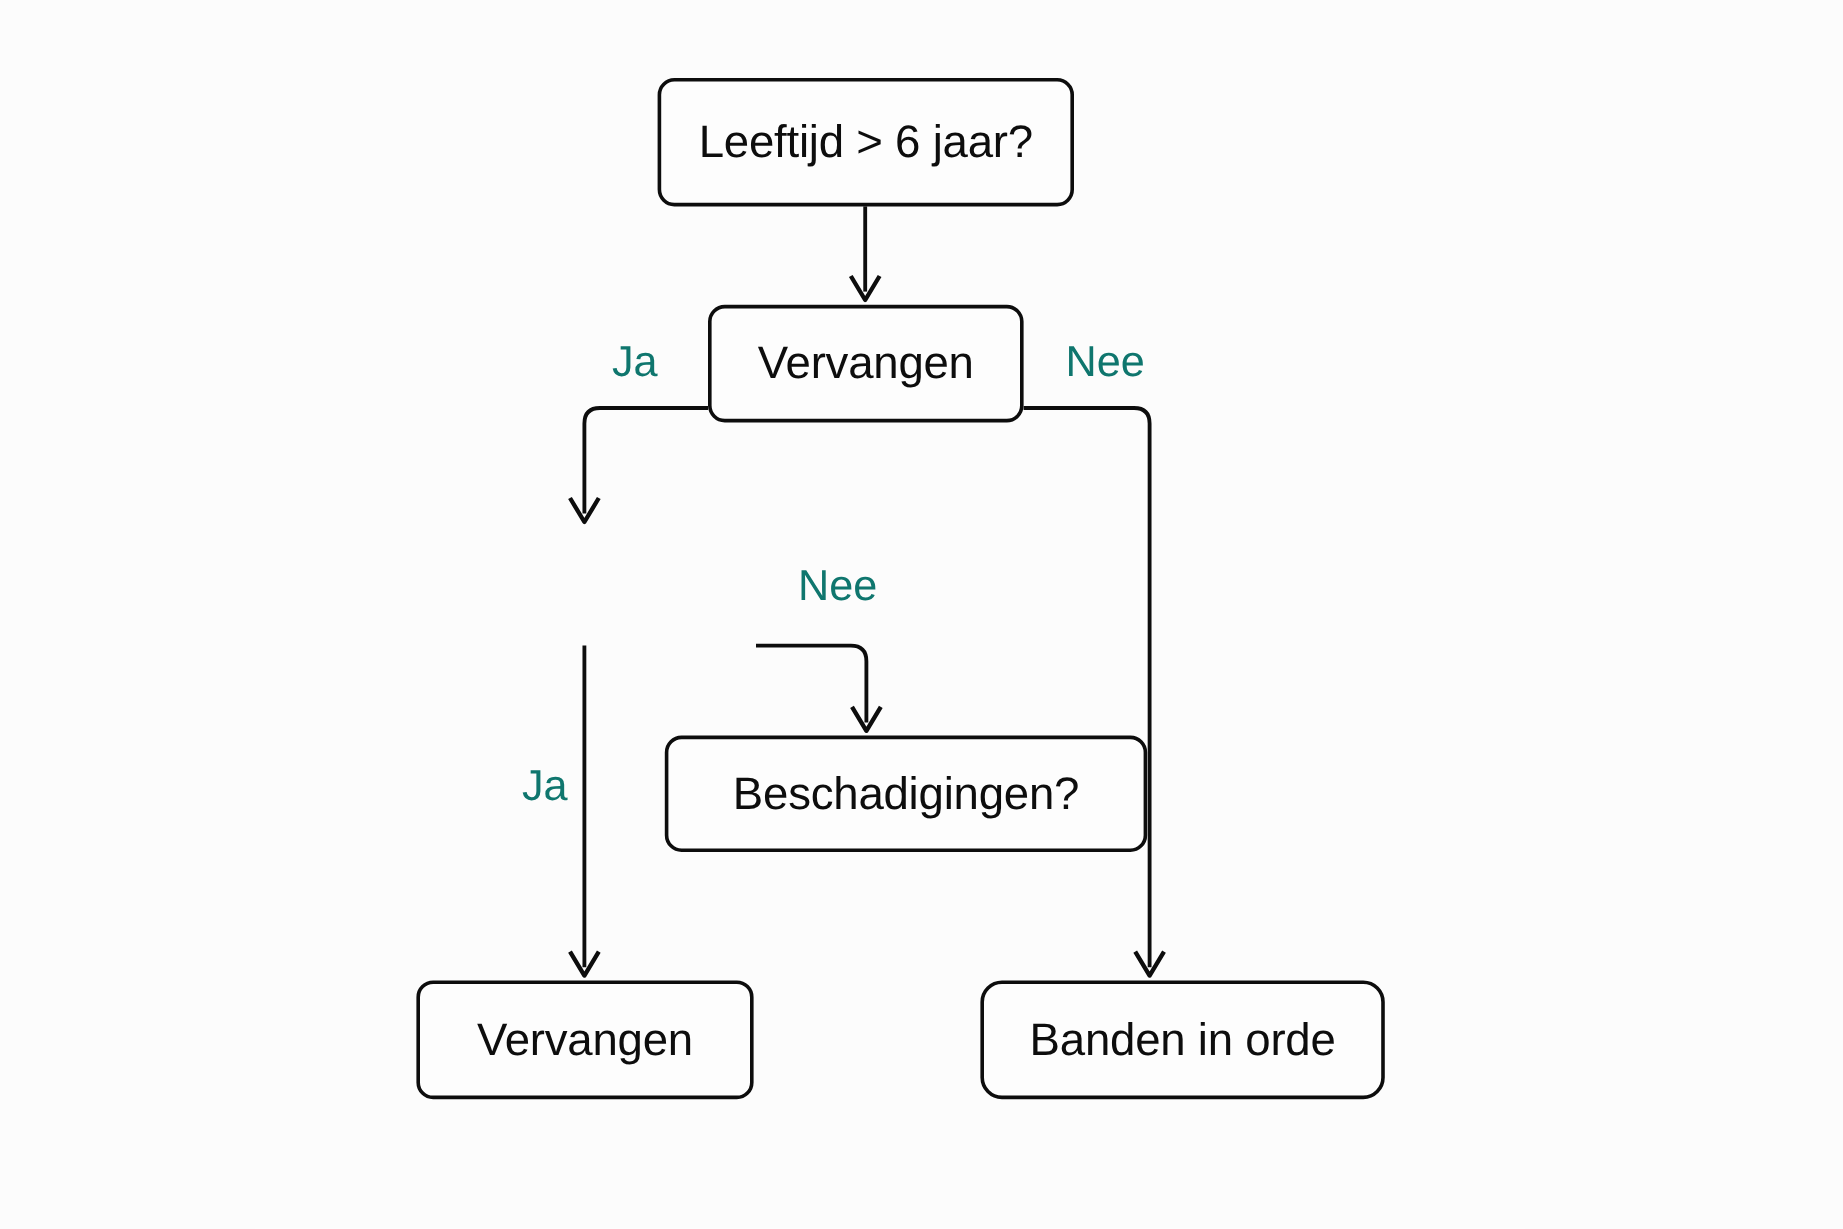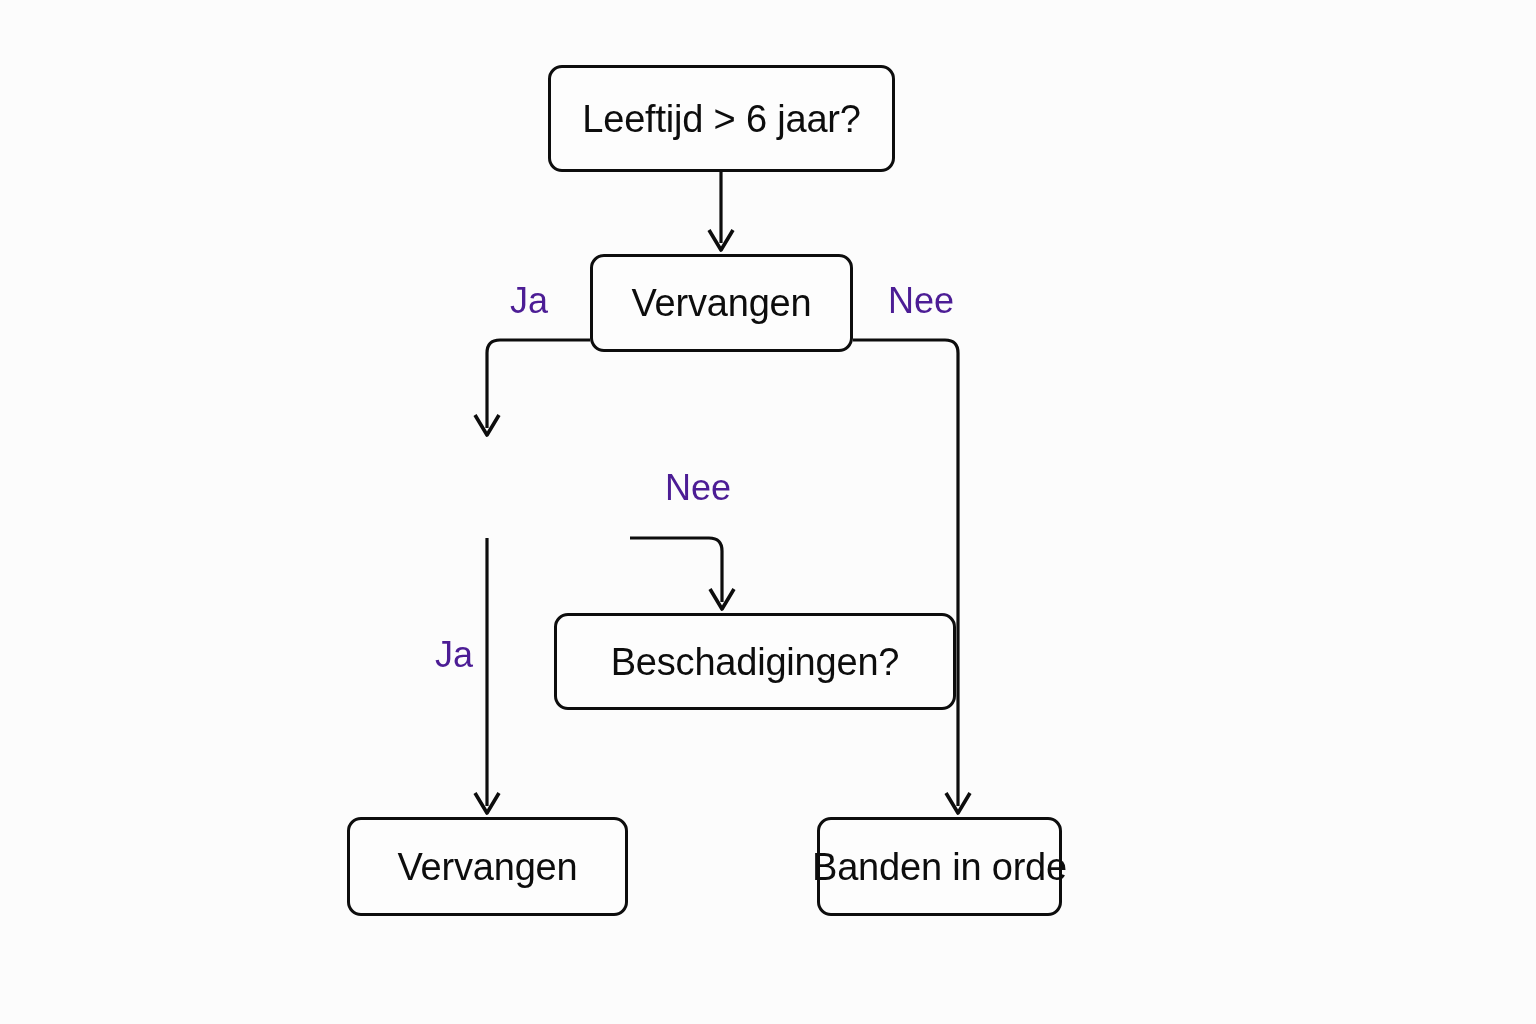--- a/index.html
+++ b/index.html
@@ -40,27 +40,27 @@
     white-space: nowrap;
     letter-spacing: -0.2px;
   }
   
   #node-leeftijd   { left: 548px; top: 65px;  width: 347px; height: 107px; align-items: center; }
   #node-vervangen-1{ left: 590px; top: 254px; width: 263px; height: 98px; }
   #node-profiel    { left: 345px; top: 440px; width: 285px; height: 98px; }
   #node-profiel .node-label { font-size: 38px; letter-spacing: -1.4px; }
   #node-beschadigingen { left: 554px; top: 613px; width: 402px; height: 97px; }
   #node-vervangen-2{ left: 347px; top: 817px; width: 281px; height: 99px; }
-  #node-banden     { left: 817px; top: 817px; width: 245px; height: 99px; }
+  #node-banden     { left: 817px; top: 817px; width: 337px; height: 99px; border-radius: 18px; }
 
   .edge-label {
     position: absolute;
     font-size: 36px;
     line-height: 1;
-    color: #4c1d95;
+    color: #0f766e;
     white-space: nowrap;
     z-index: 4;
   }
   #edge-label-ja-top   { left: 510px; top: 283px; }
   #edge-label-nee-top  { left: 888px; top: 283px; }
   #edge-label-nee-mid  { left: 665px; top: 470px; }
   #edge-label-ja-bottom{ left: 435px; top: 637px; }
 </style>
 </head>
 <body>

